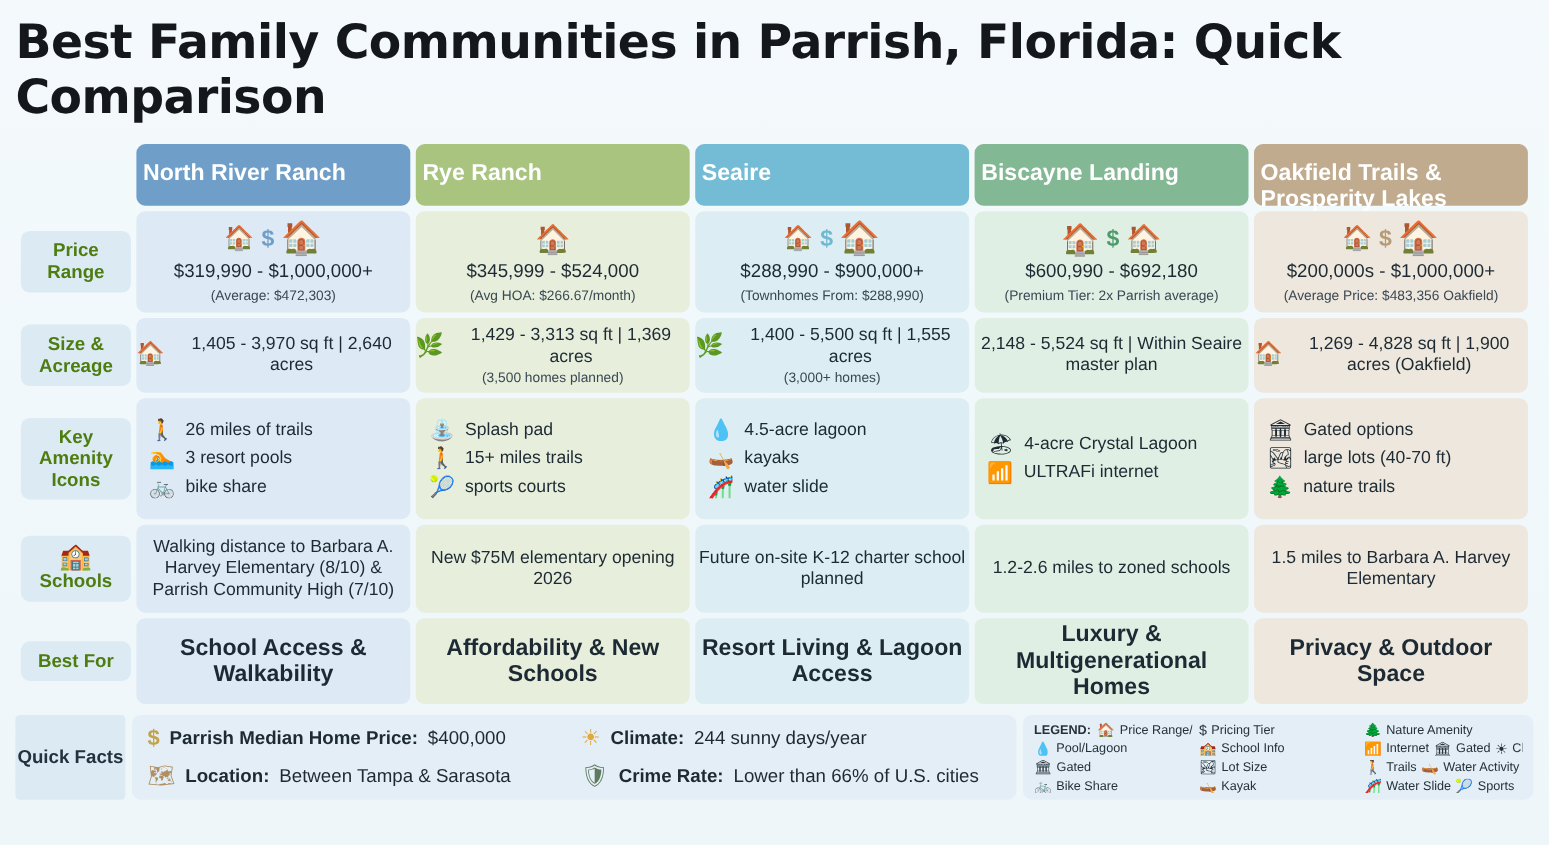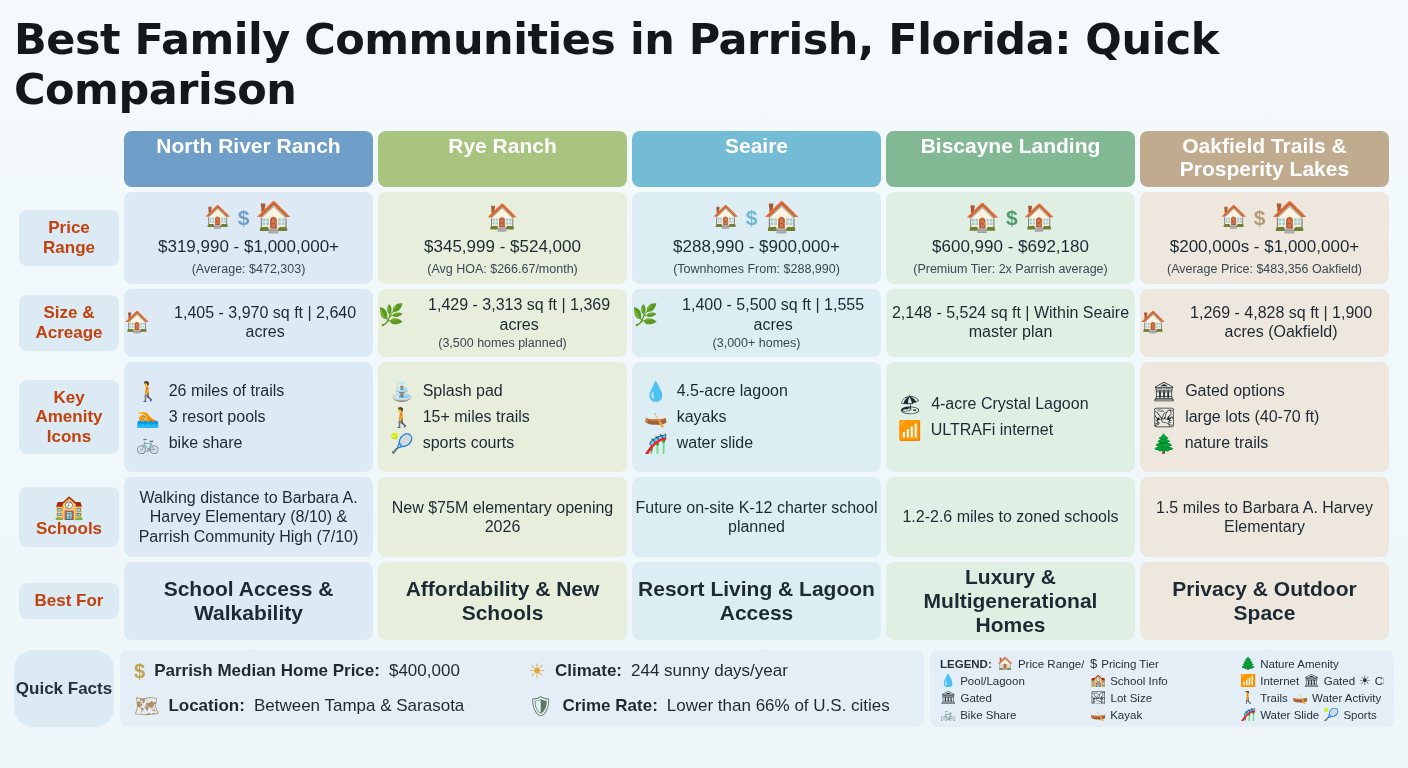--- a/index.html
+++ b/index.html
@@ -41,37 +41,37 @@
   }
   .col-label {
     width: 100px;
   }
   .hdr {
     height: 56px;
     border-radius: 8px;
     color: #ffffff;
     font-size: 21px;
     font-weight: bold;
-    text-align: center;
+    text-align: left;
     line-height: 1.08;
-    padding: 4px 6px;
+    padding: 16px 6px;
     box-sizing: border-box;
   }
   .hdr.h1 { background: #6f9fc8; }
   .hdr.h2 { background: #a8c47f; }
   .hdr.h3 { background: #74bcd6; }
   .hdr.h4 { background: #82b893; }
   .hdr.h5 { background: #c0ab8e; }
   .rowlabel {
     background: #dceaf4;
     border-radius: 8px;
     text-align: center;
     font-size: 17px;
     font-weight: bold;
-    color: #c2410c;
+    color: #4d7c0f;
     padding: 8px 2px;
     line-height: 1.15;
   }
   .cell {
     border-radius: 8px;
     padding: 7px 8px;
     box-sizing: border-box;
     text-align: center;
     color: #1d2a33;
     font-size: 15px;
@@ -135,21 +135,21 @@
   }
   .quick-wrap {
     display: flex;
     gap: 6px;
     margin-top: 5px;
   }
   .quick-label {
     width: 100px;
     flex: none;
     background: #dceaf4;
-    border-radius: 19px;
+    border-radius: 4px;
     display: flex;
     align-items: center;
     justify-content: center;
     font-size: 17px;
     font-weight: bold;
     color: #23323c;
     text-align: right;
     line-height: 1.15;
   }
   .quick-facts {

